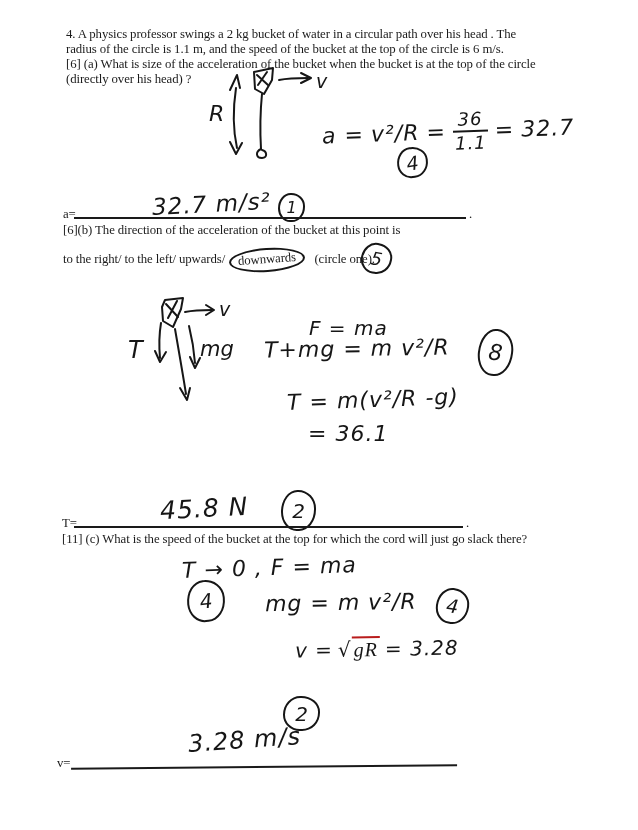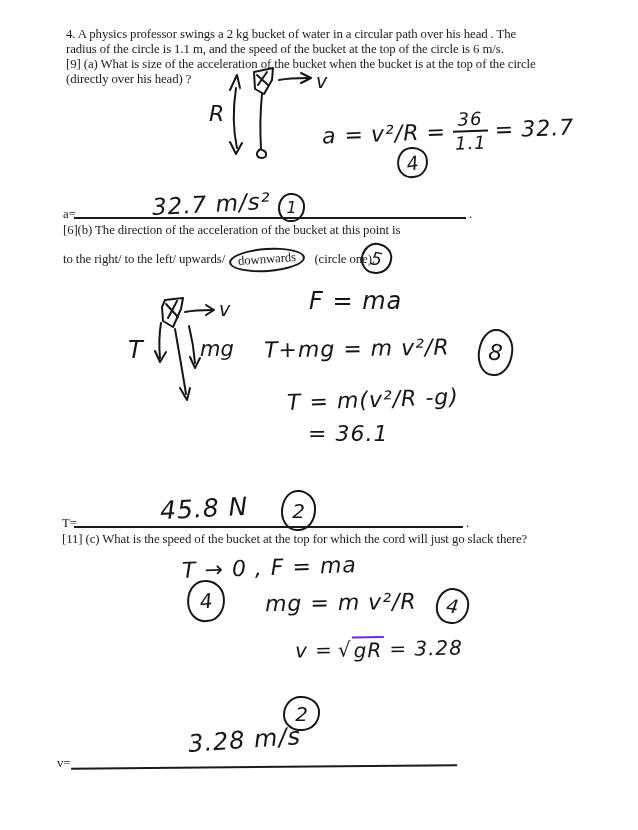--- a/index.html
+++ b/index.html
@@ -11,21 +11,21 @@
   .print { position:absolute; font-size:12.8px; line-height:15px; white-space:nowrap; letter-spacing:-0.1px; }
   .para div { white-space:nowrap; }
   .hw {
     position:absolute; font-family:"DejaVu Sans", sans-serif; font-style:italic;
     color:#161616; white-space:nowrap; letter-spacing:1px;
   }
   .eqrow { display:flex; align-items:center; gap:7px; }
   .frac { display:inline-flex; flex-direction:column; align-items:center; line-height:1.1; font-size:0.82em; }
   .frac .num { border-bottom:2px solid #161616; padding:0 5px 1px; }
   .frac .den { padding-top:1px; }
-  .rad-arg { display:inline-block; border-top:2px solid #6d28d9; padding:0 2px; }
+  .rad-arg { display:inline-block; border-top:2px solid #b91c1c; padding:0 2px;font-family:Liberation Serif, serif; }
   .score {
     position:absolute; border:2px solid #161616; display:flex; align-items:center; justify-content:center;
     font-family:"DejaVu Sans", sans-serif; font-style:italic; color:#161616;
     border-radius:48% 52% 50% 46% / 55% 46% 54% 48%; box-sizing:border-box;
   }
   .uline { position:absolute; height:0; border-bottom:2px solid #1a1a1a; }
   .hand-oval {
     display:inline-block; border:2px solid #161616; border-radius:50%;
     padding:2px 7px 3px; transform:rotate(-4deg); margin:-4px 1px;
   }
@@ -35,21 +35,21 @@
   .diagram text { fill:#161616; font-family:"DejaVu Sans", sans-serif; font-style:italic; }
 </style>
 </head>
 <body>
 
 <div class="page">
 
   <div class="print para" style="left:66px; top:27px;">
     <div>4. A physics professor swings a 2 kg  bucket of water in a circular path over his  head . The</div>
     <div>radius of the circle is 1.1 m, and the speed of the bucket at the top of the circle is 6 m/s.</div>
-    <div>[9] (a) What is size of the acceleration of the bucket  when the bucket is at the top of the circle</div>
+    <div>[6] (a) What is size of the acceleration of the bucket  when the bucket is at the top of the circle</div>
     <div>(directly over  his head) ?</div>
   </div>
 
   <svg class="diagram" style="left:203px; top:66px;" width="135" height="115" viewBox="0 0 135 115">
     <path d="M 33 22 C 30 42 30 64 34 82"></path>
     <path d="M 27 24 L 34 9 L 37 22"></path>
     <path d="M 27 76 L 33 88 L 39 77"></path>
     <text x="6" y="55" font-size="22">R</text>
     <path d="M 51 6 L 70 2 L 69 14 L 61 28 L 52 23 Z"></path>
     <path d="M 54 9 L 65 19 M 64 6 L 55 19"></path>
@@ -103,21 +103,21 @@
     <text x="5" y="62" font-size="24">T</text>
     <path d="M 38 27 C 36 39 36 51 37 62"></path>
     <path d="M 32 55 L 37 66 L 43 56"></path>
     <path d="M 52 33 C 56 56 60 79 63 98"></path>
     <path d="M 57 92 L 64 104 L 67 92"></path>
     <path d="M 66 30 C 69 42 71 54 72 67"></path>
     <path d="M 67 61 L 72 72 L 77 62"></path>
     <text x="77" y="60" font-size="21">mg</text>
   </svg>
 
-  <div class="hw" style="left:309px; top:287px; font-size:24px;">F = ma</div>
+  <div class="hw" style="left:309px; top:316px; font-size:20px;">F = ma</div>
   <div class="hw" style="left:264px; top:336px; font-size:22px; transform:rotate(-1deg);">T+mg = m v²/R</div>
   <div class="score" style="left:478px; top:329px; width:35px; height:47px; font-size:22px; transform:rotate(6deg);">
     <span>8</span>
   </div>
   <div class="hw" style="left:287px; top:387px; font-size:22px; transform:rotate(-2deg);">T = m(v²/R -g)</div>
   <div class="hw" style="left:308px; top:421px; font-size:22px;">=  36.1</div>
 
   <div class="hw" style="left:160px; top:494px; font-size:25px; transform:rotate(-3deg);">45.8  N</div>
   <div class="score" style="left:281px; top:490px; width:35px; height:41px; font-size:20px;">
     <span>2</span>

